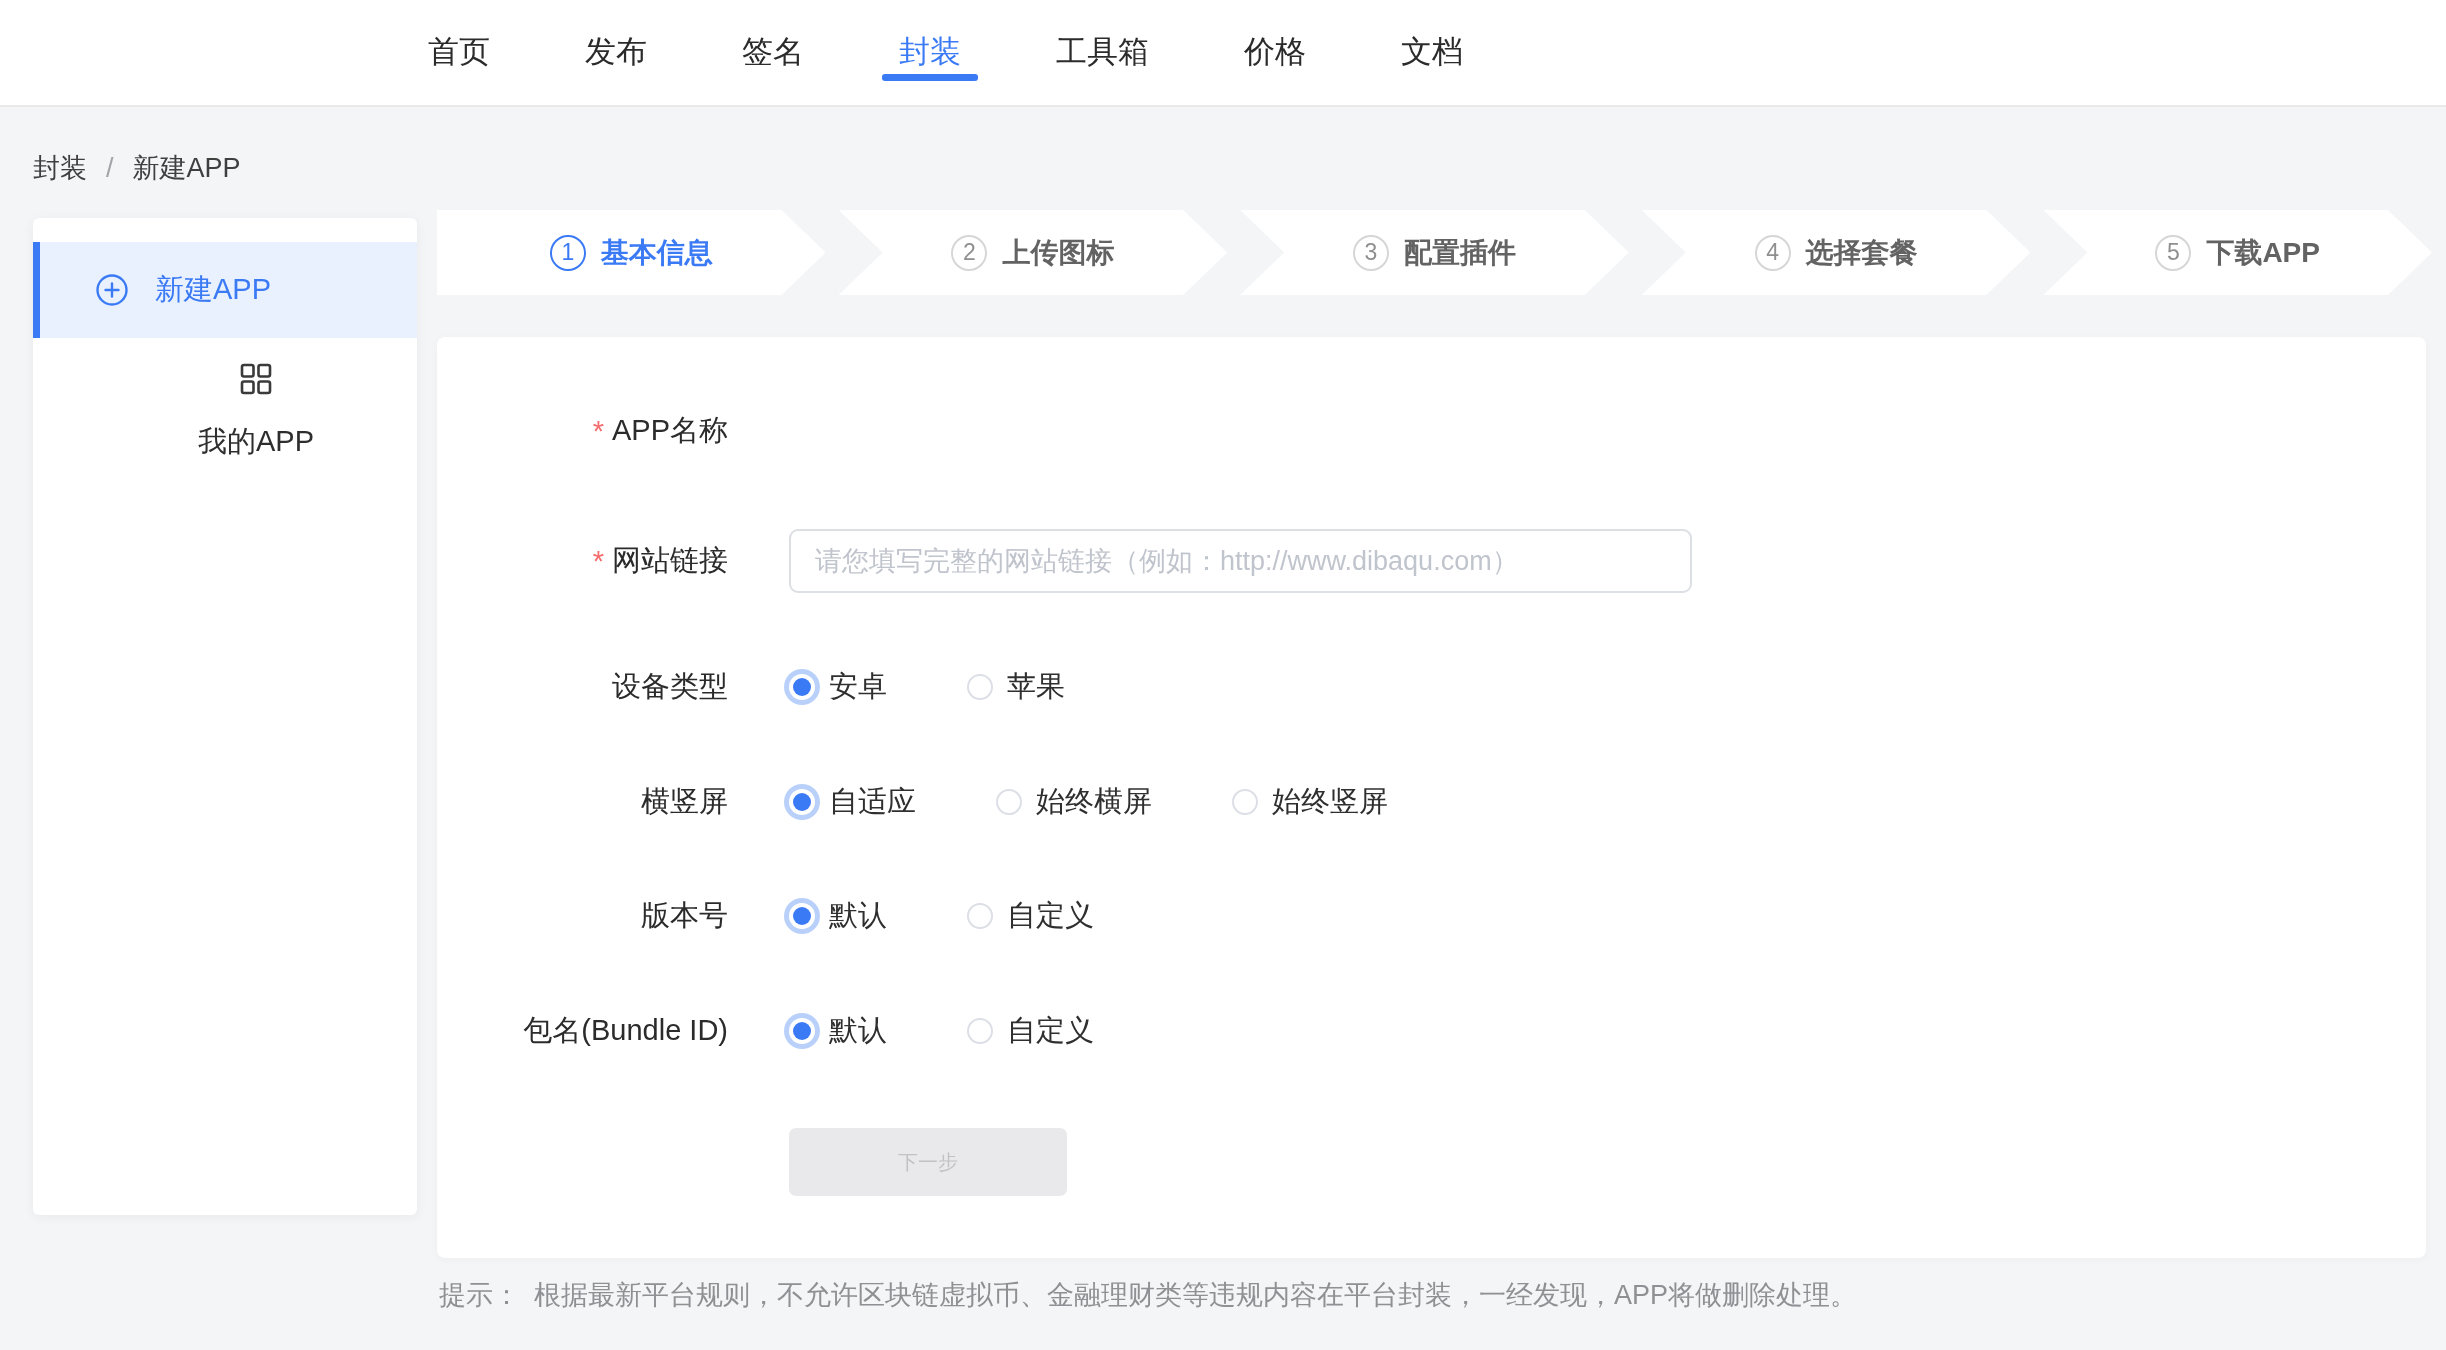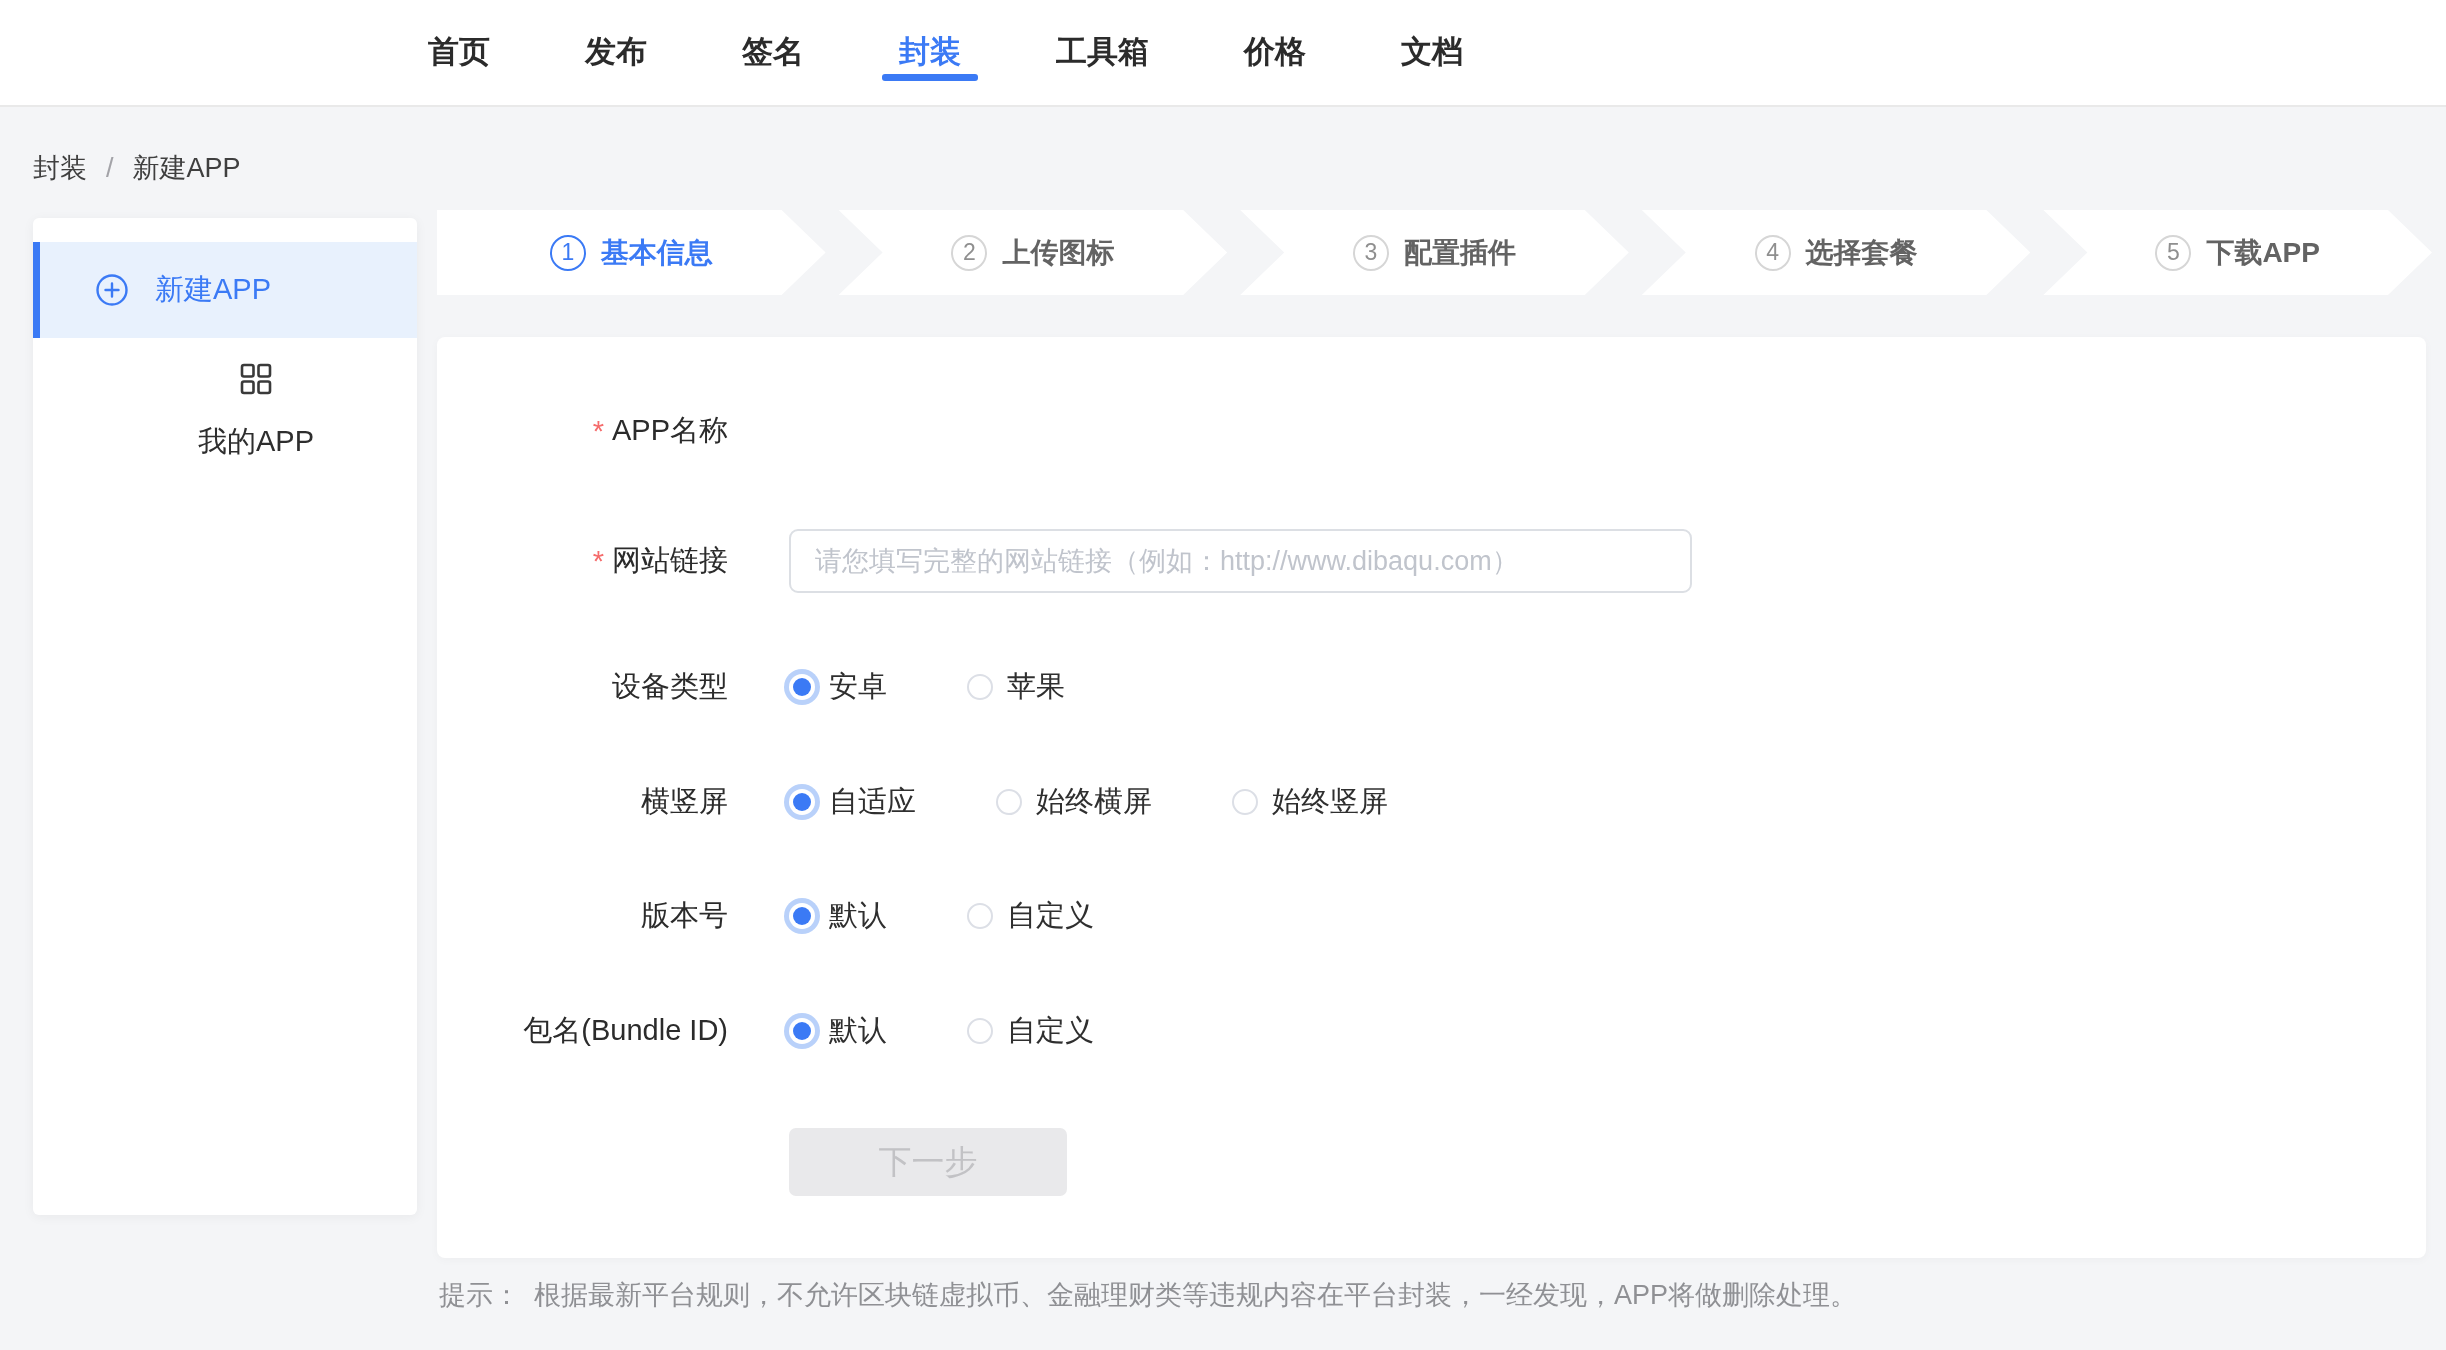--- a/index.html
+++ b/index.html
@@ -8,21 +8,21 @@
     position:relative;
     background:#f4f5f7;
     font-family:"Liberation Sans","DejaVu Sans",sans-serif;
     color:#2b2b2b;
     overflow:hidden;
   }
 
   
   .topnav {
     position:absolute; top:0; left:0; right:0; height:107px;
-    background:#fff; border-bottom:2px solid #e9e9e9;font-weight:bold;
+    background:#fff; border-bottom:2px solid #e9e9e9;
   }
   .nav-items { display:flex; gap:61px; padding-left:411px; }
   .nav-item {
     position:relative; height:58px; margin-top:23px;
     display:flex; align-items:center; justify-content:center;
     padding:0 17px; font-size:31px; color:#2b2b2b; cursor:pointer;
   }
   .nav-item.active { color:#3b7af5; }
   .nav-item.active::after {
     content:""; position:absolute; left:0; right:0; bottom:0;
@@ -103,21 +103,21 @@
     border:none; box-shadow:0 0 0 5px #b9d1fa;
   }
   .radio.sel::after {
     content:""; position:absolute; inset:4px; border-radius:50%; background:#3b7af5;
   }
   .opt-label { margin-left:14px; font-size:29px; color:#2f2f2f; }
 
   .next-btn {
     position:absolute; left:352px; top:791px; width:278px; height:68px;
     background:#e9e9eb; color:#c2c2c5; border:none; border-radius:7px;
-    font-size:33px; font-family:"Liberation Sans","DejaVu Sans",sans-serif;
+    font-size:20px; font-family:"Liberation Sans","DejaVu Sans",sans-serif;
   }
 
   
   .tip {
     position:absolute; left:439px; top:1277px;
     font-size:27px; color:#8f9094; display:flex; gap:14px;
   }
 </style>
 </head>
 <body>

